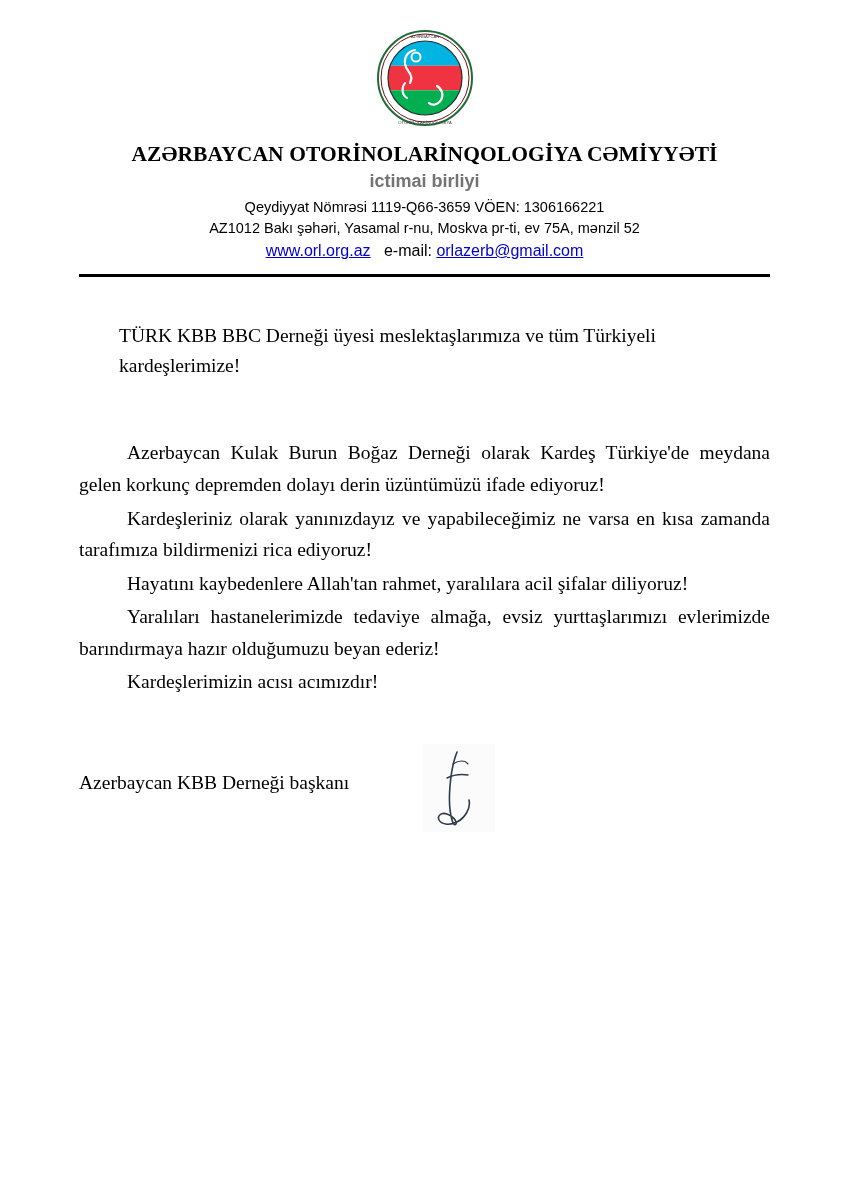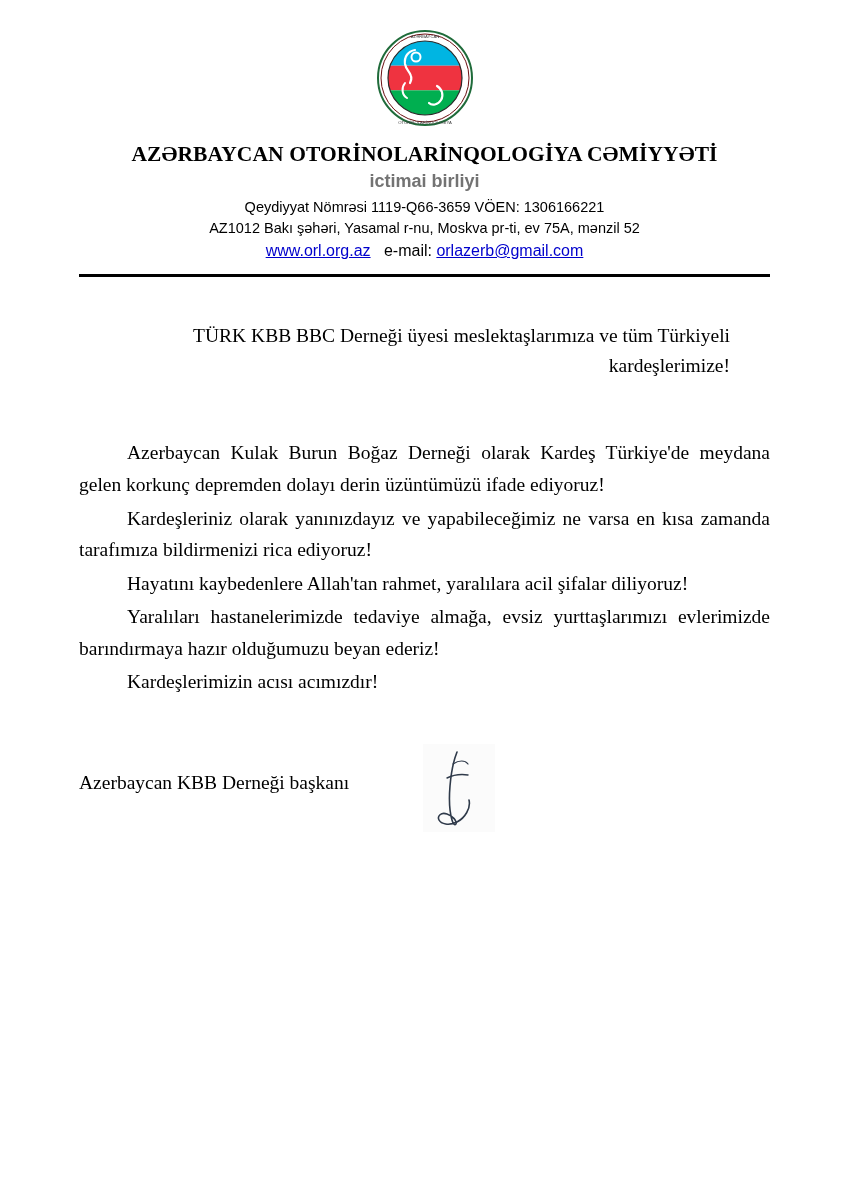--- a/index.html
+++ b/index.html
@@ -78,21 +78,21 @@
     border-top: 3px solid #000;
   }
 
   
   .content {
     margin: 0 auto;
     width: 691px;
     padding-top: 44px;
   }
   .salutation {
-    text-align: right;
+    text-align: left;
     font-size: 19.5px;
     line-height: 1.55;
     padding: 0 40px;
   }
   .para {
     font-size: 19.5px;
     line-height: 1.62;
     text-align: justify;
     text-justify: inter-word;
     text-indent: 48px;

